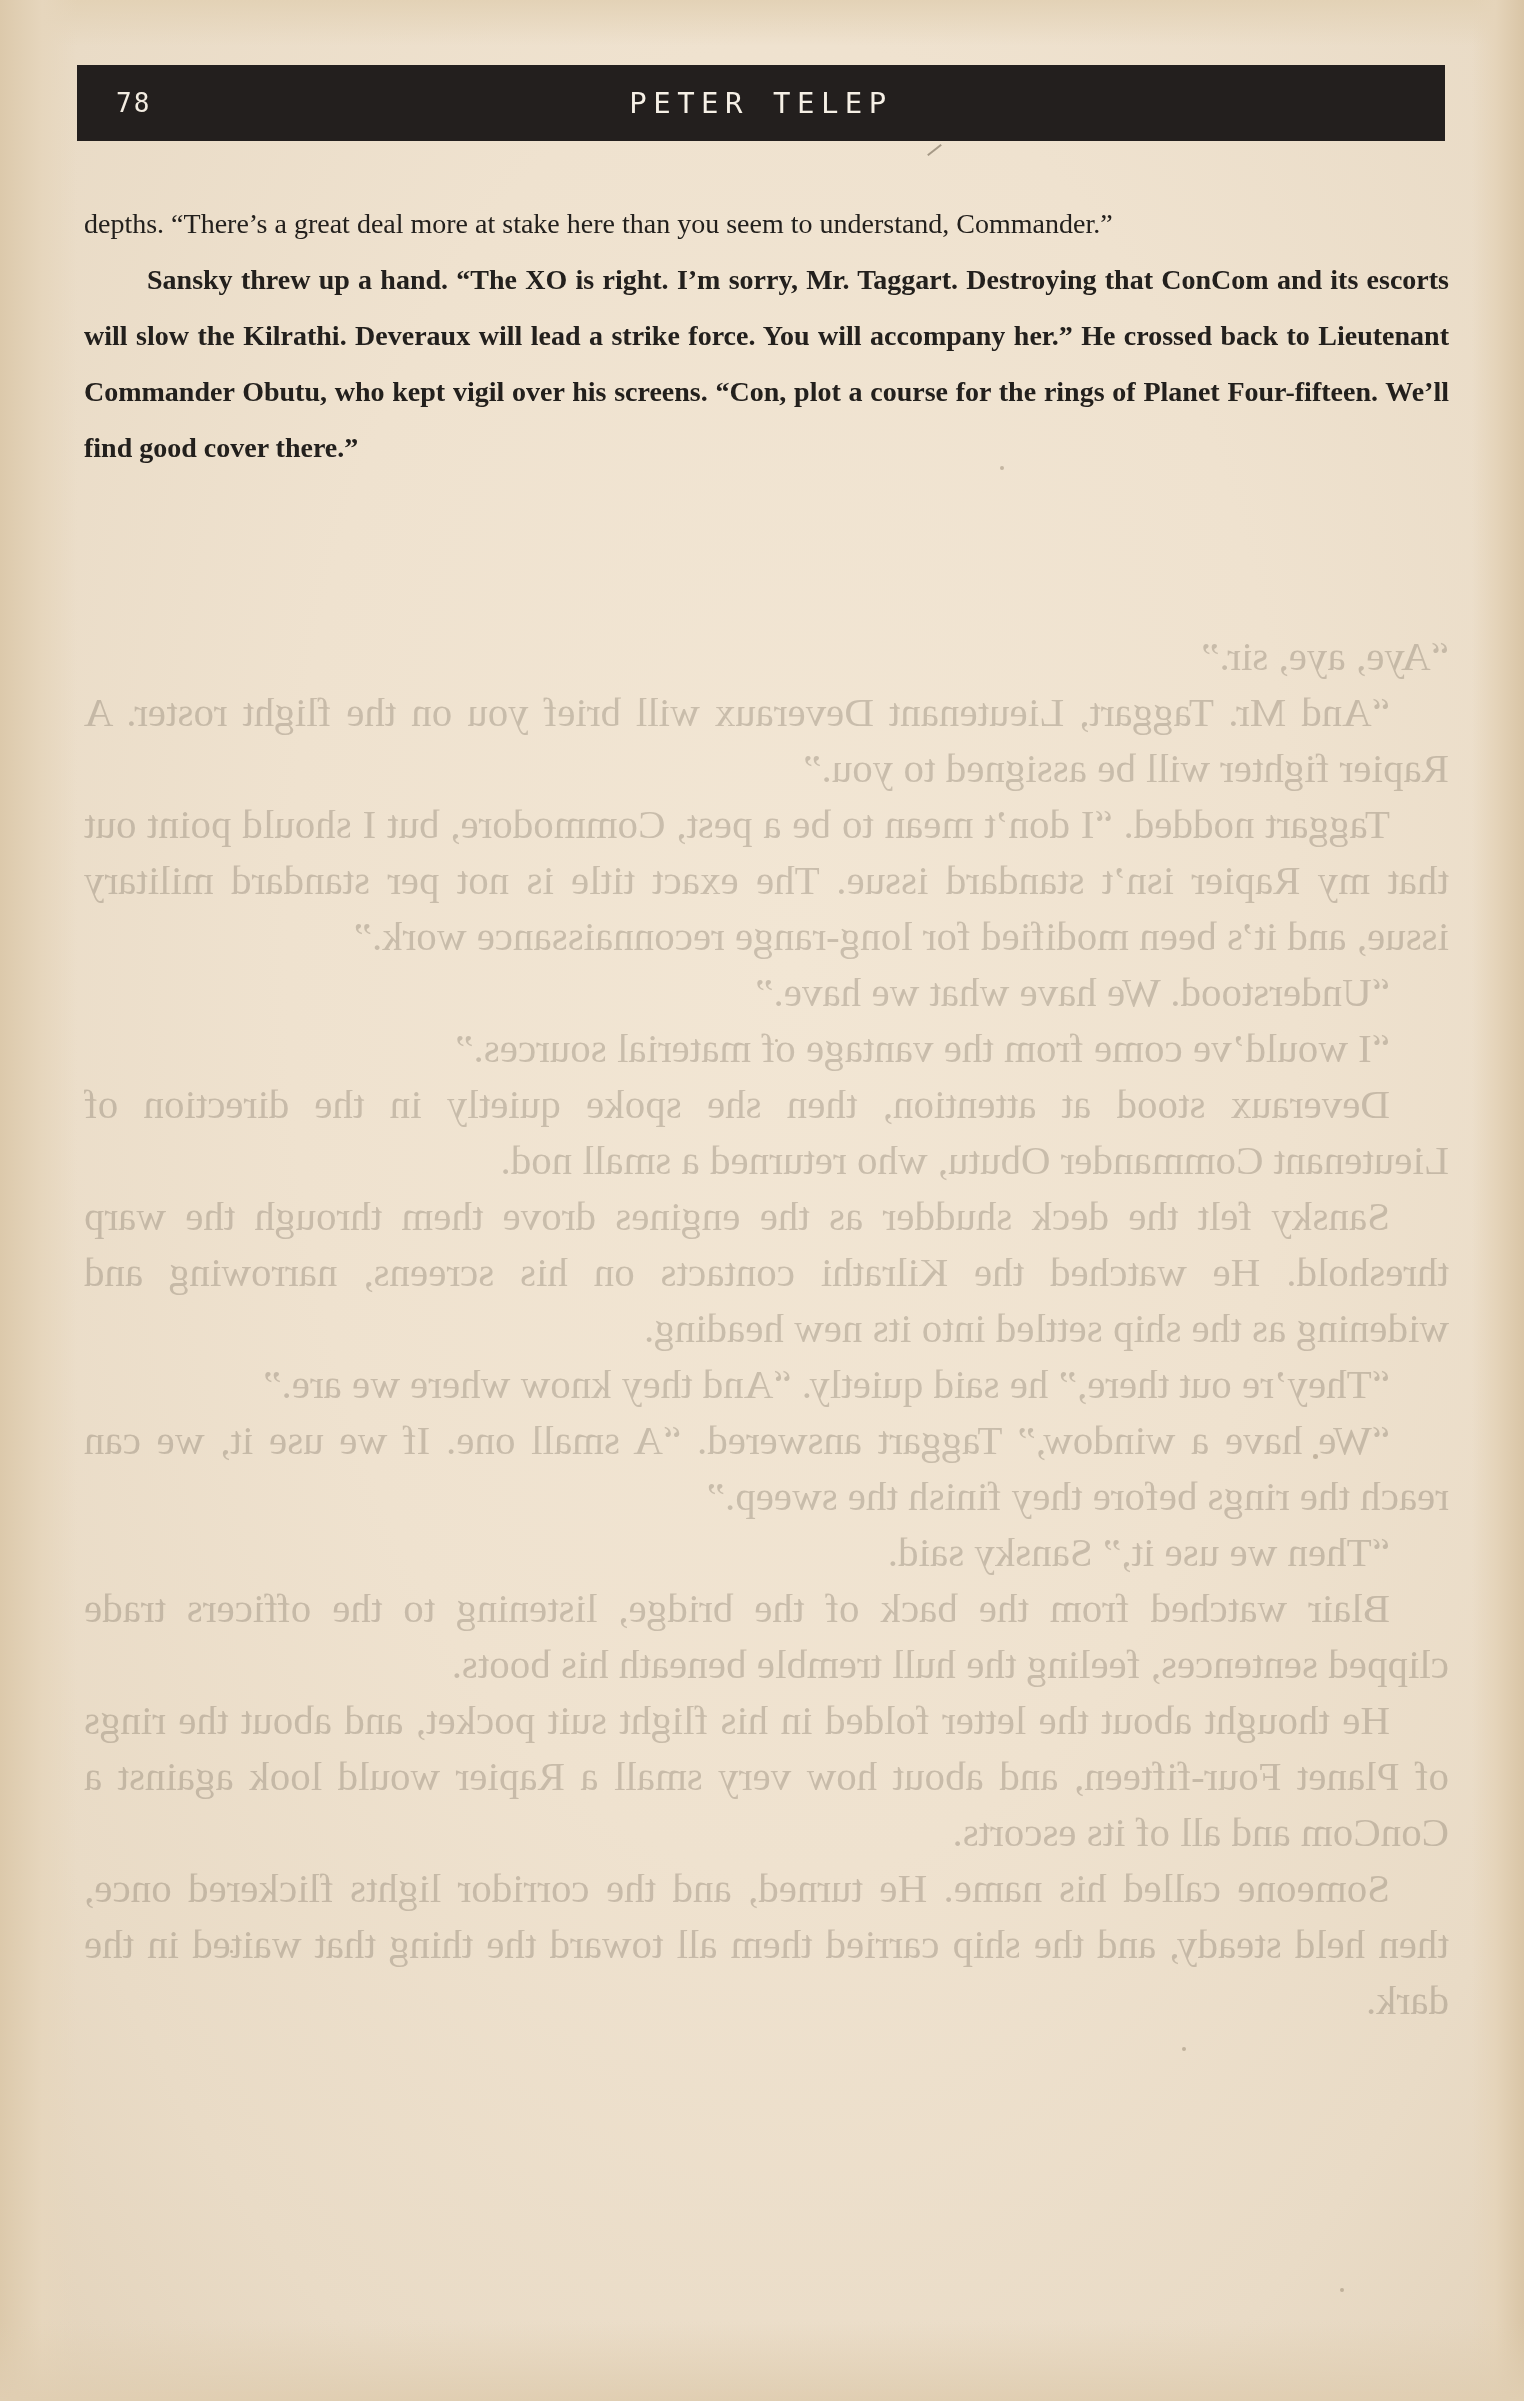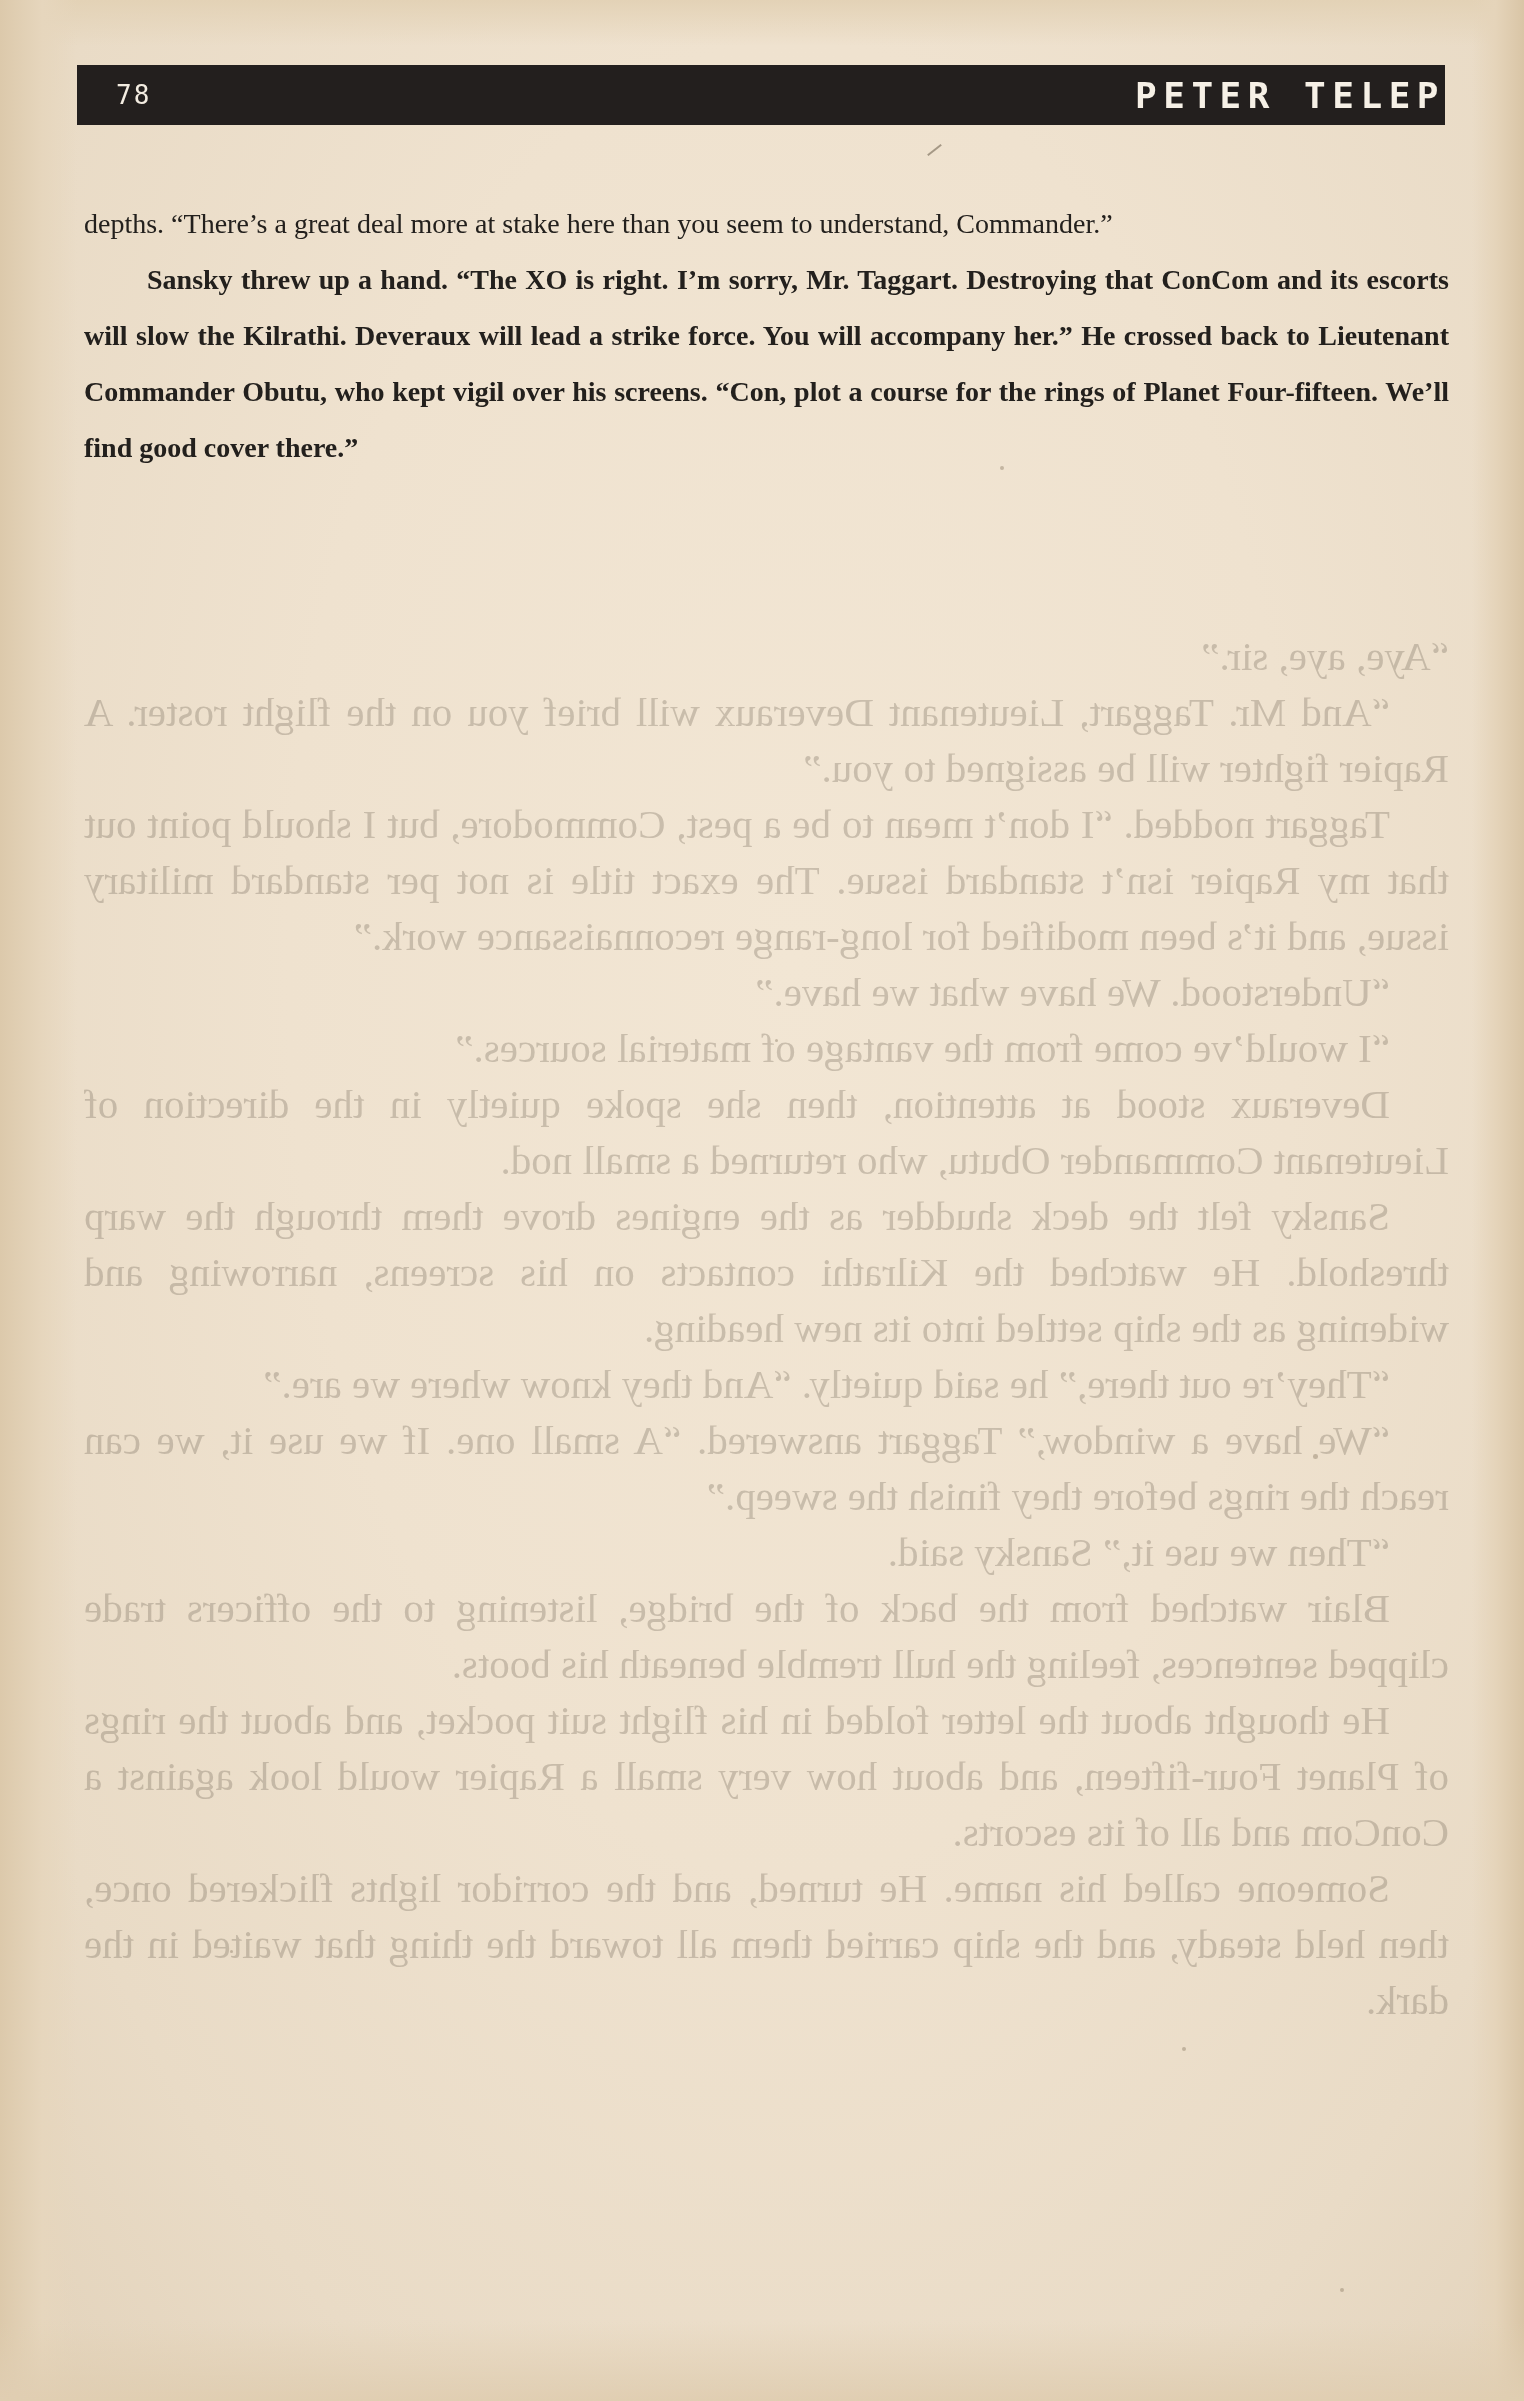--- a/index.html
+++ b/index.html
@@ -53,43 +53,42 @@
     background: linear-gradient(to top, #e0ceb2 0%, rgba(240,229,210,0) 100%);
     pointer-events: none;
   }
 
   
   .header-bar {
     position: absolute;
     left: 77px;
     top: 65px;
     width: 1368px;
-    height: 60px;
+    height: 76px;
     background: #231f1e;
     display: flex;
     align-items: center;
   }
   .folio {
     position: absolute;
     left: 39px;
     top: 50%;
     transform: translateY(-50%);
     color: #f3ece1;
     font-family: "DejaVu Sans Mono", monospace;
     font-size: 26px;
     letter-spacing: 2px;
   }
   .running-title {
     width: 100%;
-    text-align: right;
+    text-align: center;
     color: #f6f0e6;
     font-family: "DejaVu Sans Mono", monospace;
-    font-size: 36px;
+    font-size: 29px;
     letter-spacing: 6.5px;
-    font-weight: bold;
   }
 
   
   .stray-mark {
     position: absolute;
     left: 926px;
     top: 149px;
     width: 17px;
     height: 2px;
     background: #7d705d;

